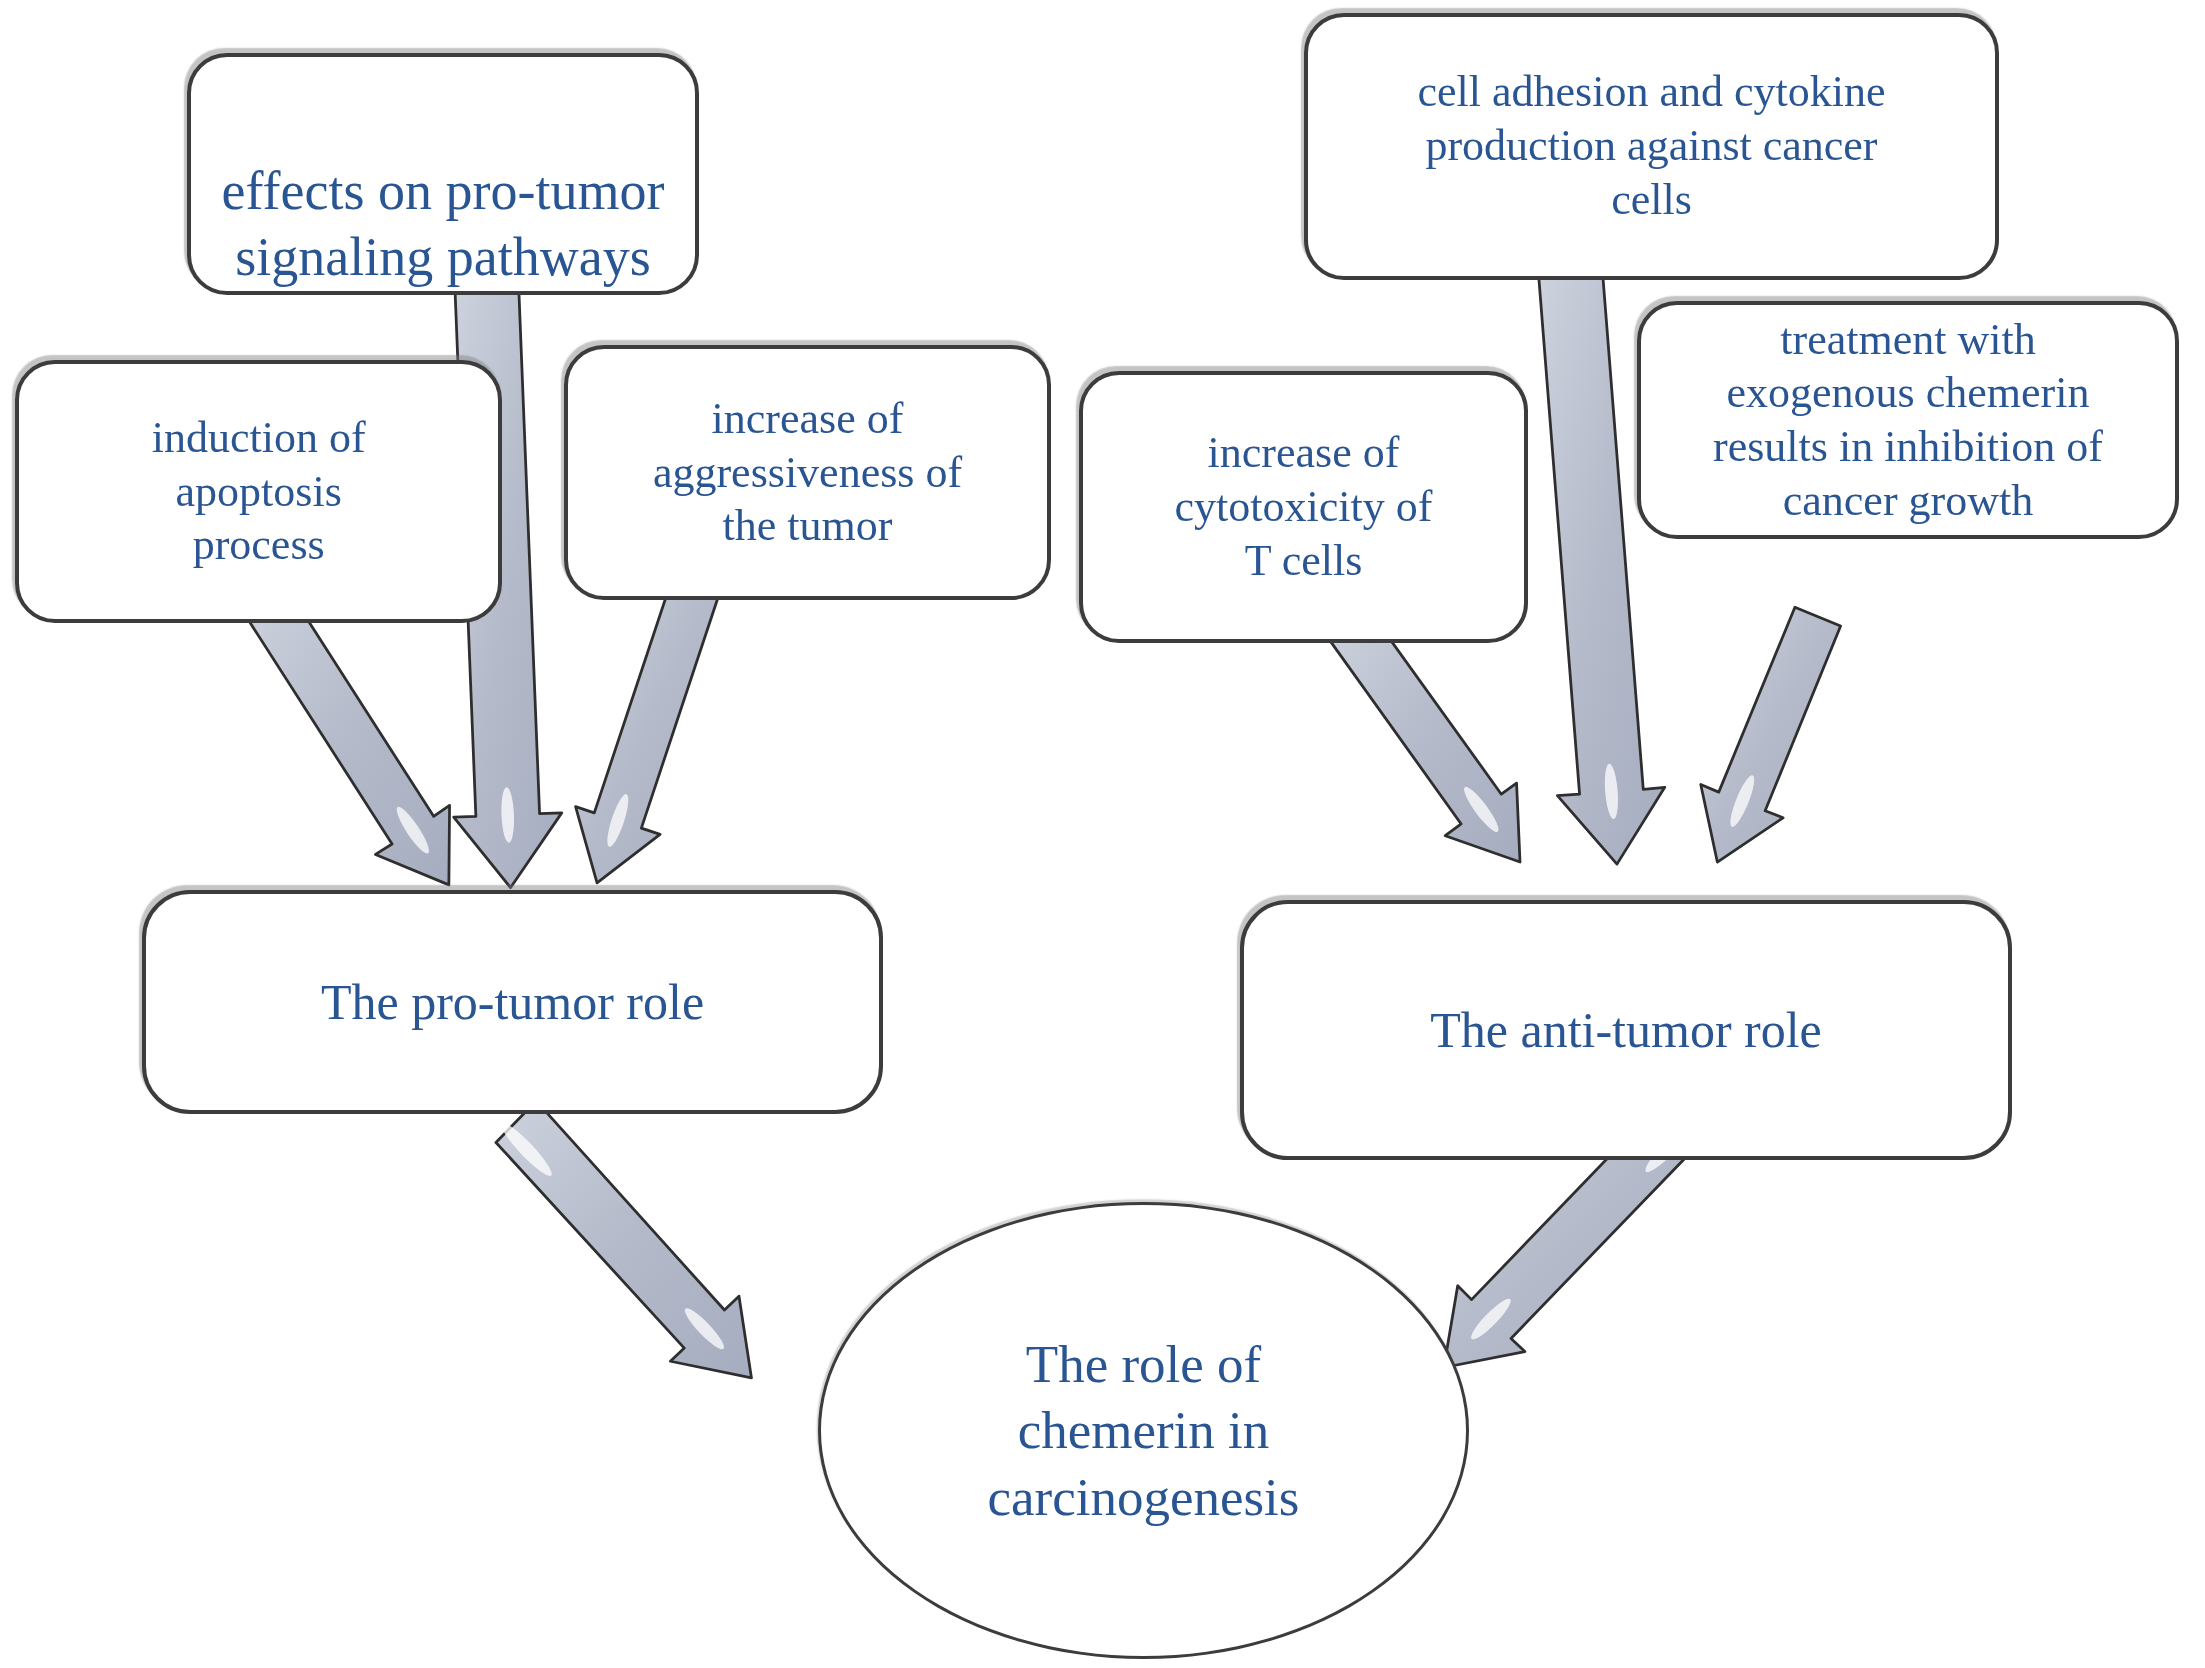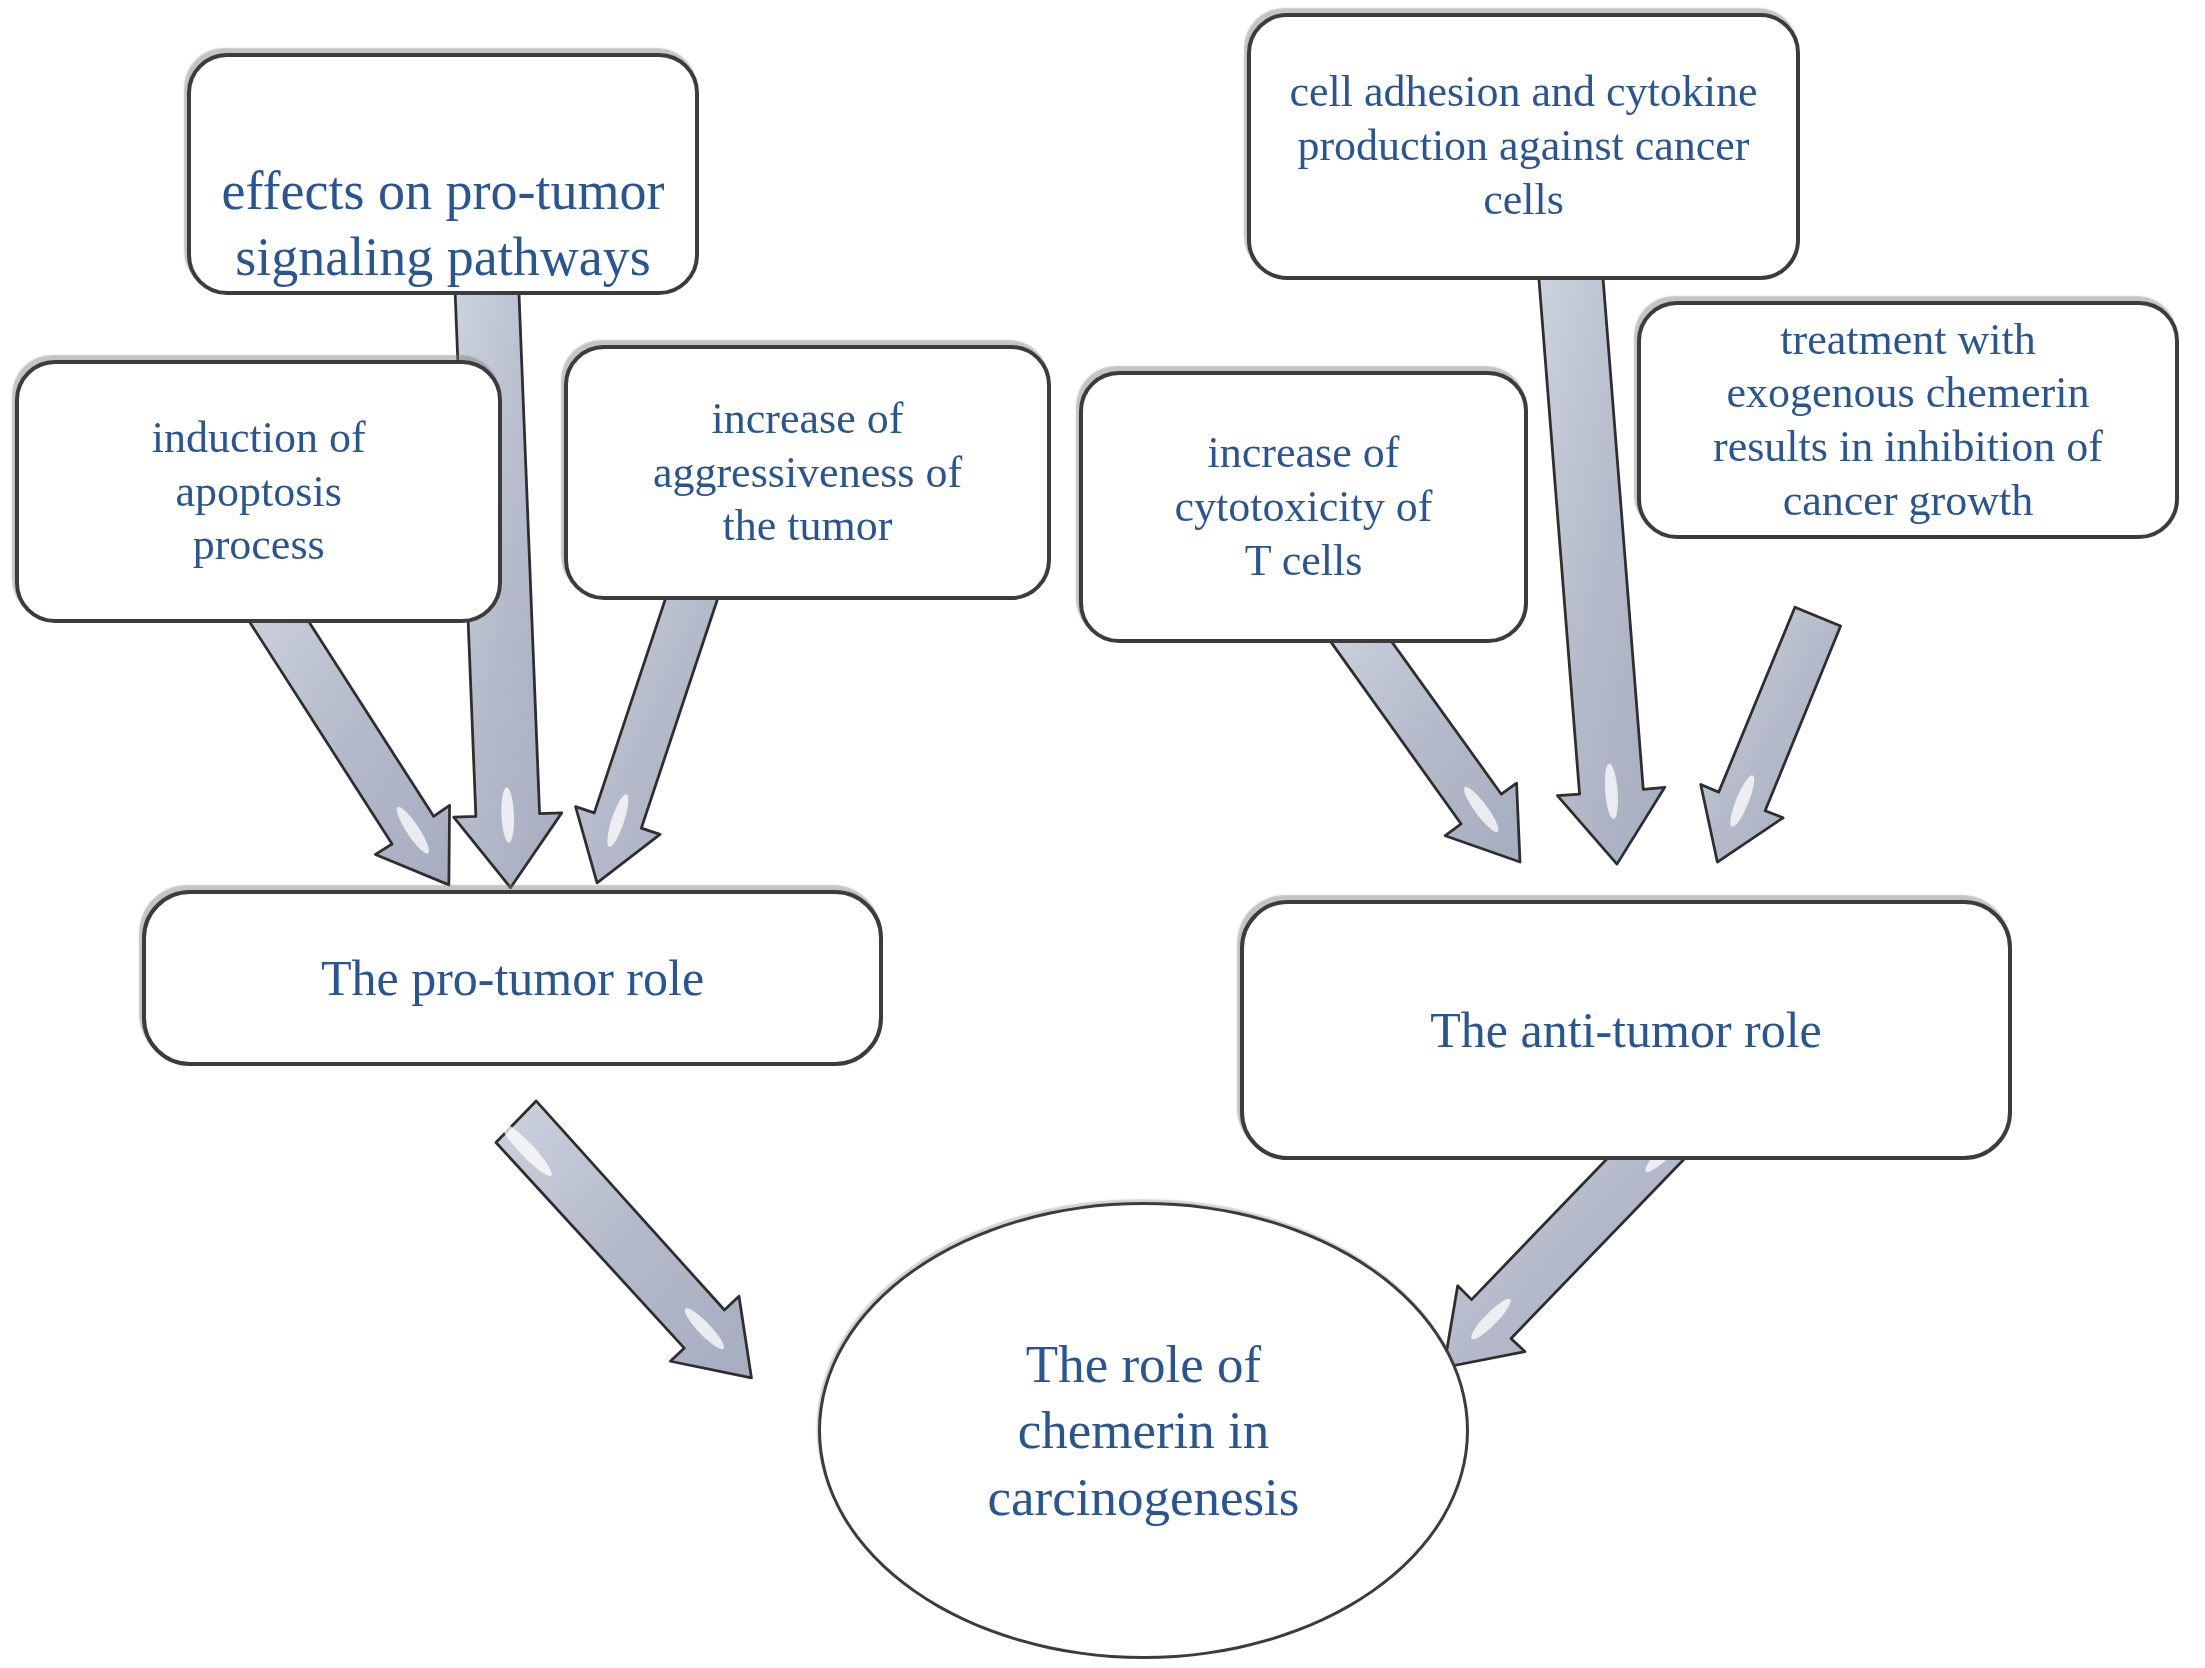--- a/index.html
+++ b/index.html
@@ -23,24 +23,24 @@
     color:var(--text);
     box-shadow:-2.1px -4.8px 1.4px rgba(125,125,125,.45);
     box-sizing:border-box;
   }
   .node .label{white-space:pre-line;display:block;padding:0 16.6px;}
   .ellipse{border-radius:50%;border-width:3.5px;box-shadow:-1.4px -2.8px 1.4px rgba(125,125,125,.35);}
   
   .n-effects       {left:187px;  top:53px;   width:512px;  height:242px; font-size:54px; line-height:1.22;align-items:flex-end;}
   .n-induction     {left:15.2px;   top:360px;  width:487px;  height:263px; font-size:44px; line-height:1.22;}
   .n-aggressive    {left:564px;  top:345px;  width:487px;  height:255px; font-size:44px; line-height:1.22;}
-  .n-adhesion      {left:1247px; top:12.5px;   width:553px; height:267px; font-size:44px; line-height:1.22;}
+  .n-adhesion      {left:1304px; top:12.5px;   width:695px; height:267px; font-size:44px; line-height:1.22;}
   .n-cytotoxicity  {left:1079px; top:371px;  width:449px;  height:272px; font-size:44px; line-height:1.22;}
   .n-treatment     {left:1637px; top:301px;  width:542px;  height:238px; font-size:44px; line-height:1.22;}
-  .n-protumor      {left:142px;  top:890px; width:741px; height:176px; font-size:50px; border-radius:48px;}
+  .n-protumor      {left:142px;  top:890px; width:741px; height:224px; font-size:50px; border-radius:48px;}
   .n-antitumor     {left:1240px; top:900px; width:772px; height:260px; font-size:50px; border-radius:48px;}
   .n-center        {left:818px; top:1202px; width:651px;  height:457px; font-size:53px; line-height:1.25;}
 </style>
 </head>
 <body>
 
 <div class="canvas">
 
   <svg id="arrow-layer" width="2205" height="1668" viewBox="0 0 3184 2409">
     <defs>

